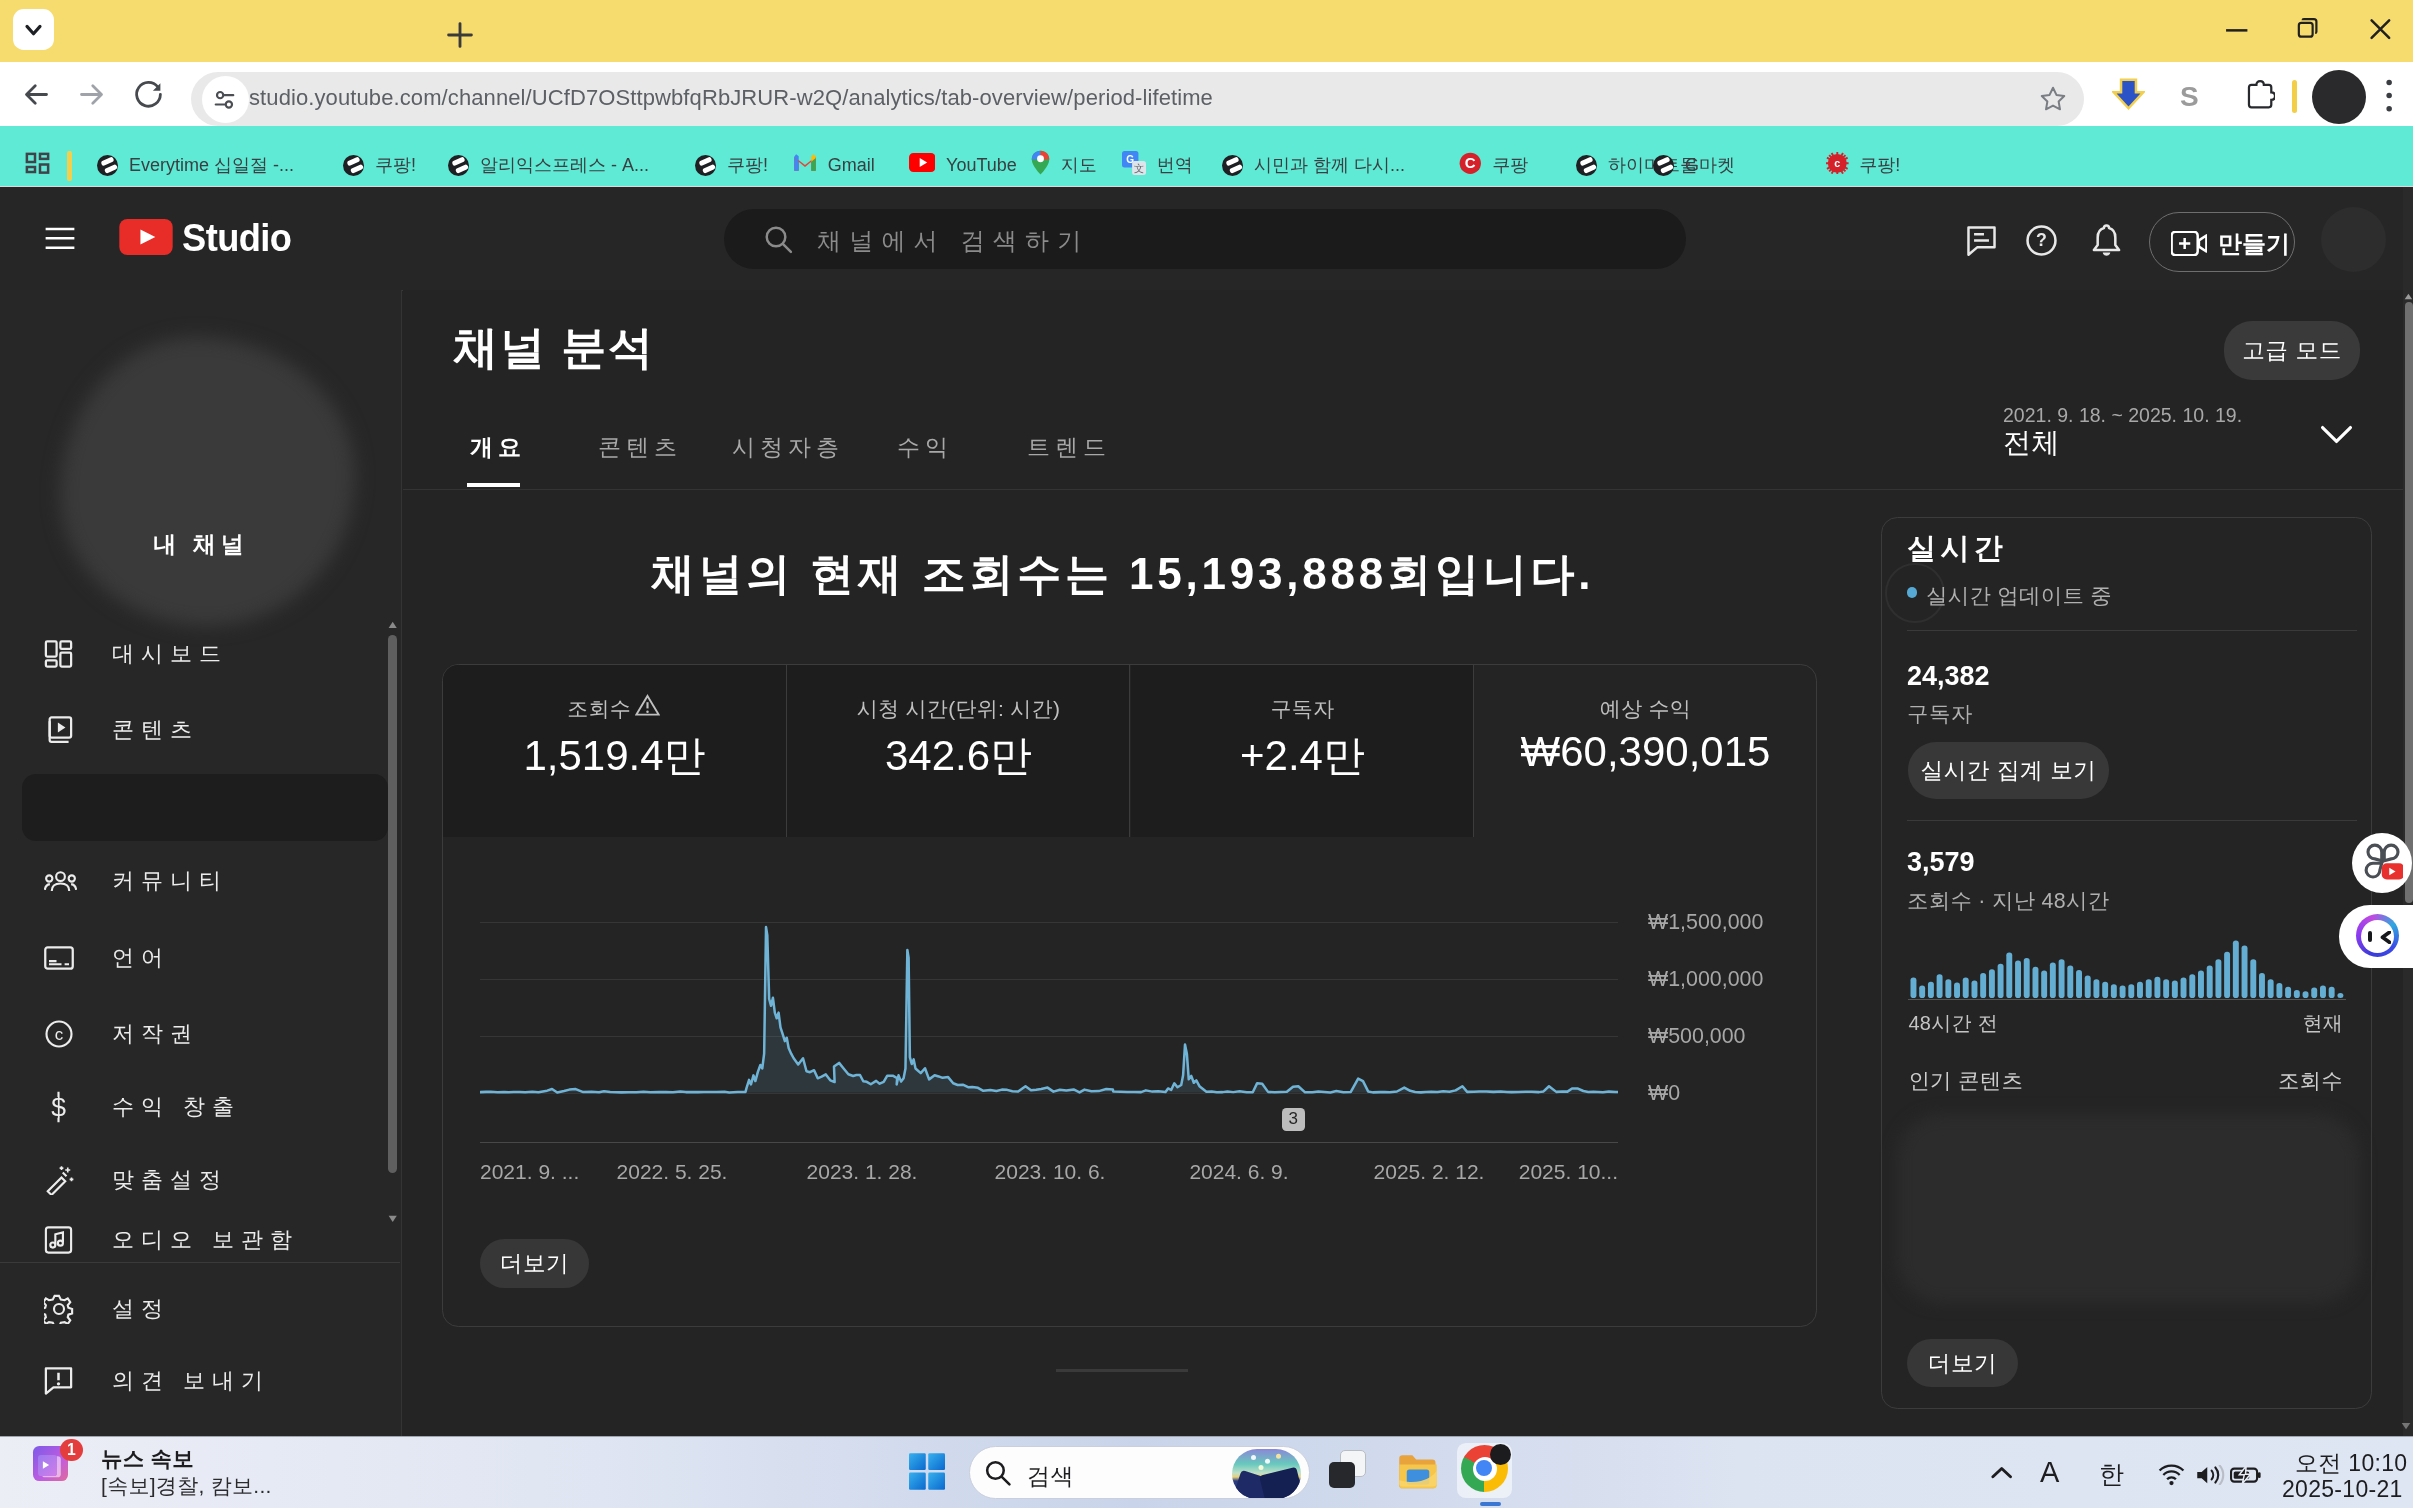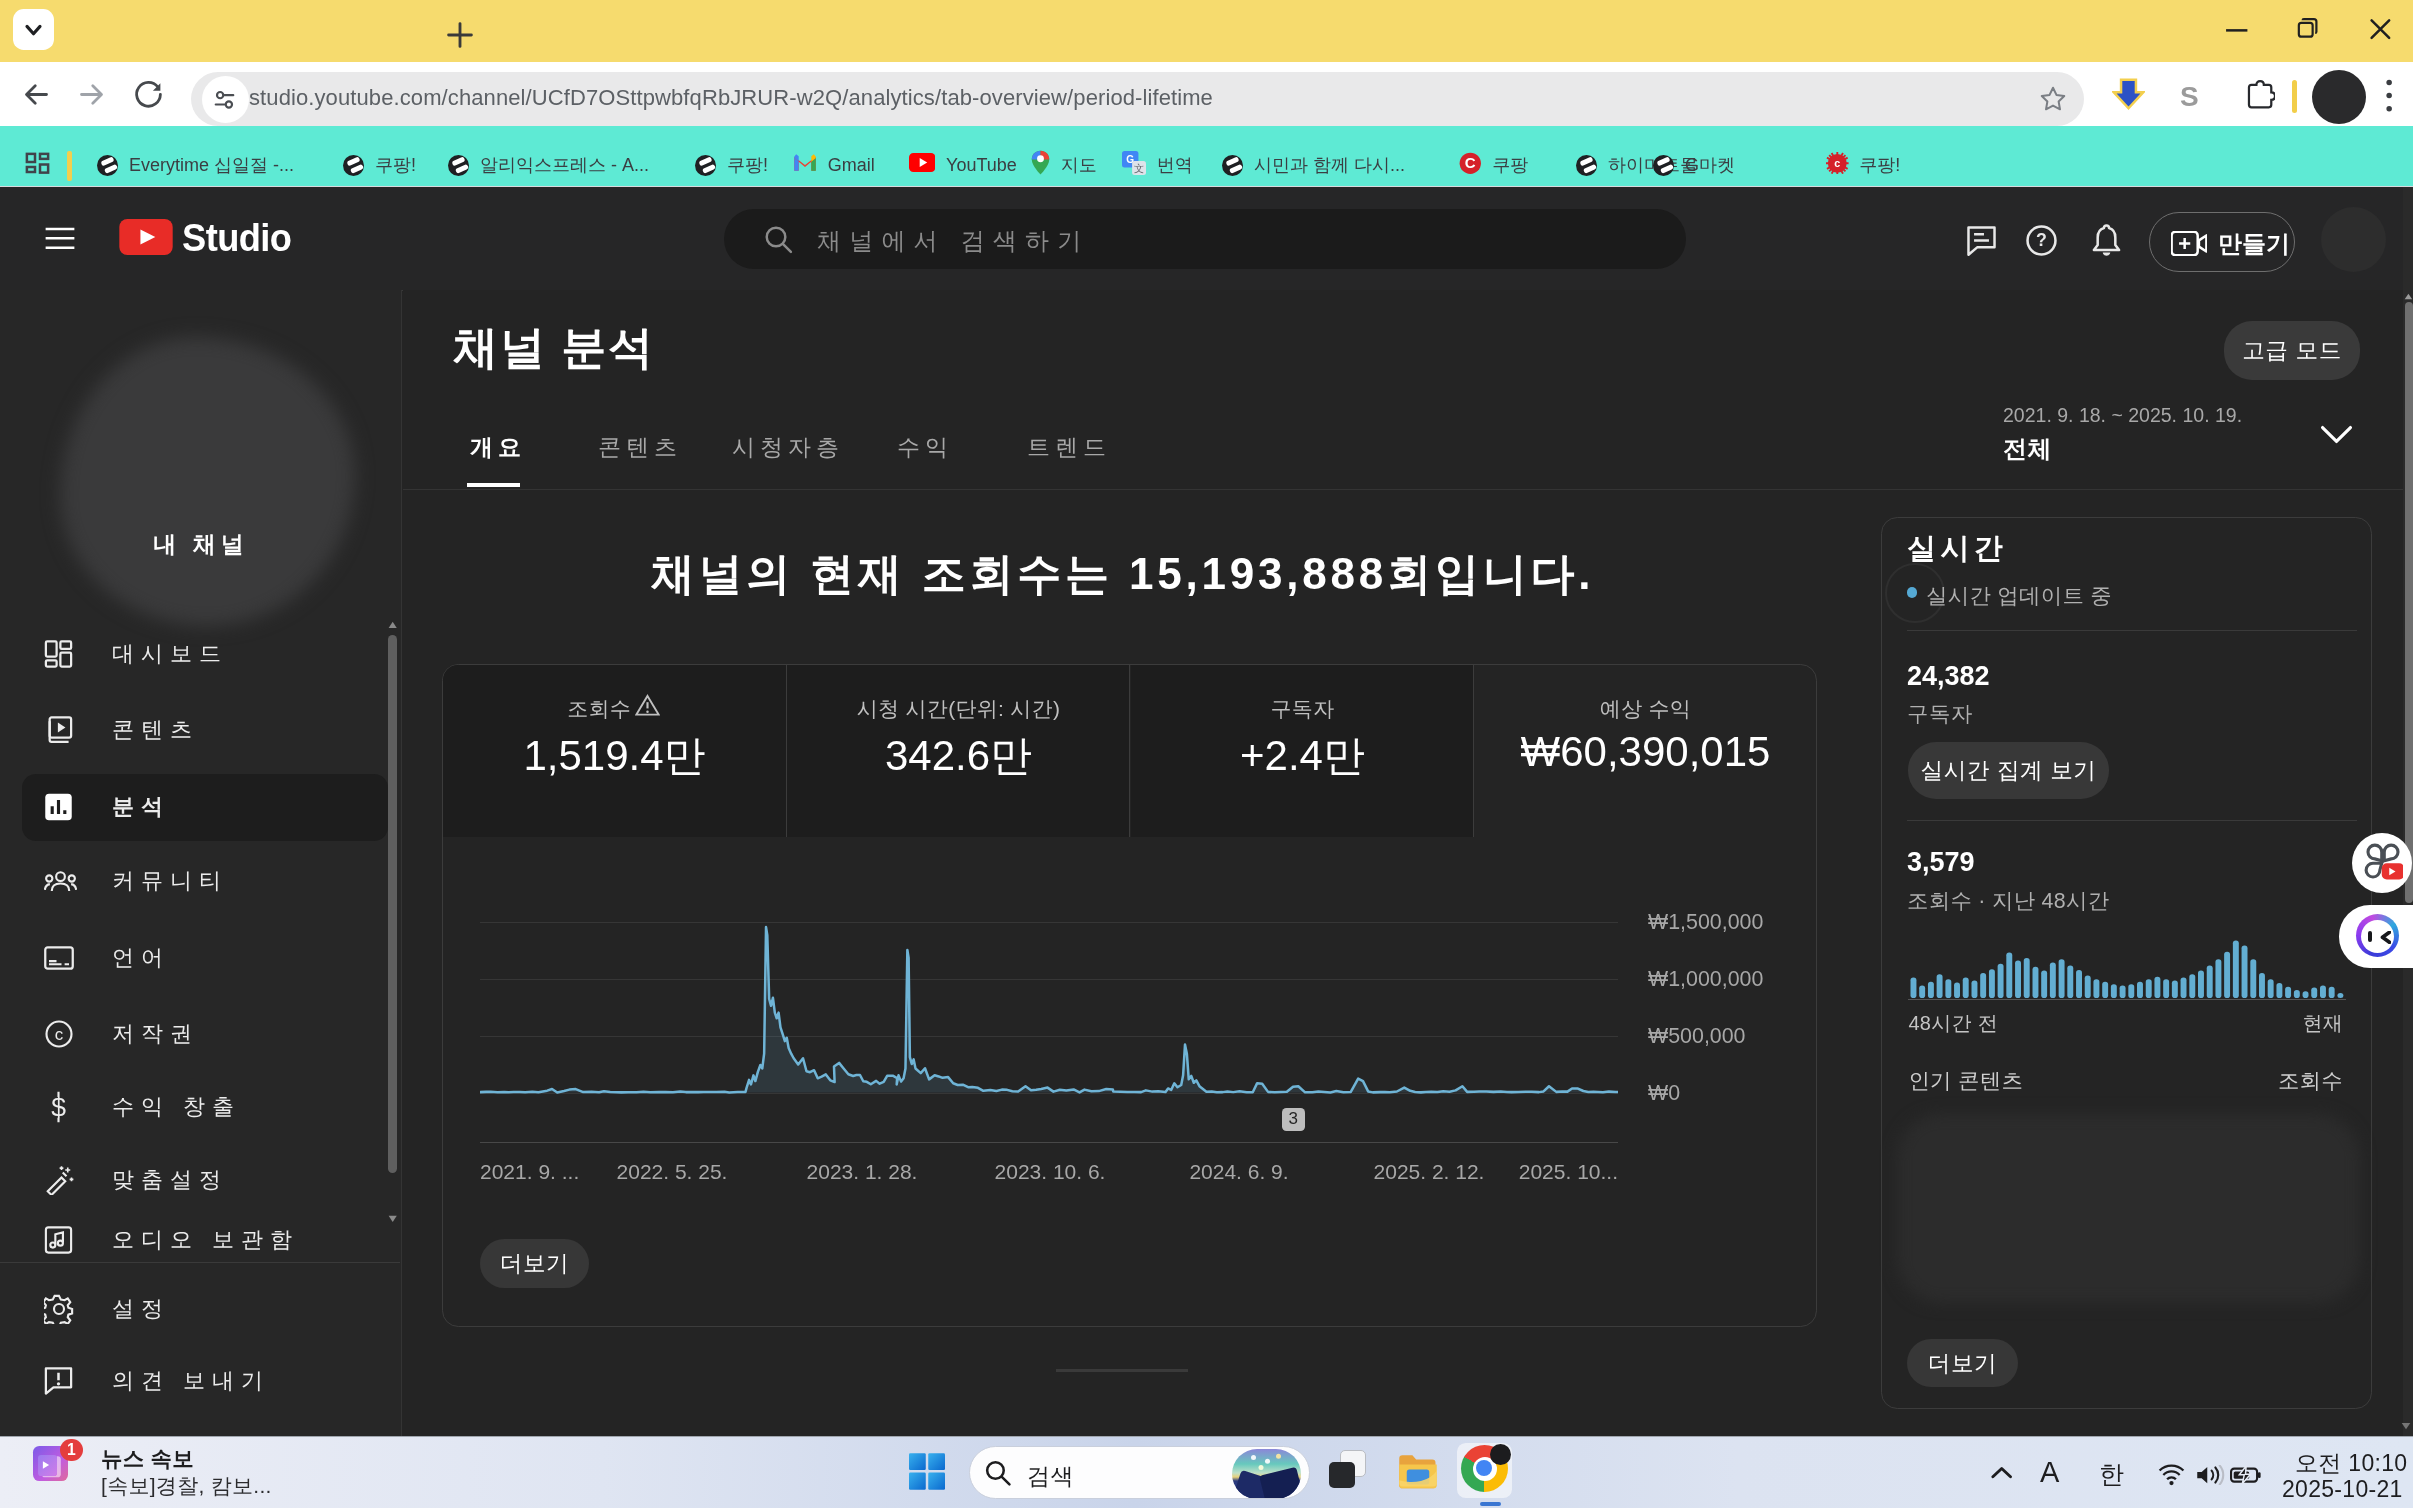--- a/index.html
+++ b/index.html
@@ -207,29 +207,20 @@
   <div class="mi" style="top:407px;">
         <svg width="29" height="29" viewBox="0 0 46 46">
           <g fill="none" stroke="#ececec" stroke-width="3.6">
             <path d="M9 9 V39 a3 3 0 0 0 3 3 H39"></path>
             <rect x="9" y="3" width="34" height="32" rx="3"></rect>
           </g>
           <path d="M22 11 L34 19 L22 27 Z" fill="#ececec"></path>
         </svg>
         <span class="t">콘텐츠</span>
       </div>
-  <div class="mi" style="top:484px;">
-        <svg width="29" height="29" viewBox="0 0 46 46">
-          <rect x="2" y="2" width="42" height="42" rx="6" fill="#fff"></rect>
-          <g stroke="#1d1d1d" stroke-width="5">
-            <path d="M13 34 V22 M23 34 V12 M33 34 V28"></path>
-          </g>
-        </svg>
-        <span class="t" style="font-weight:700;">분석</span>
-      </div>
   <div class="mi" style="top:558px;">
         <svg width="33" height="25" viewBox="0 0 52 40">
           <g fill="none" stroke="#ececec" stroke-width="3.4">
             <circle cx="26" cy="13" r="7"></circle>
             <path d="M12 36 q0-12 14-12 t14 12"></path>
             <circle cx="8" cy="16" r="5"></circle>
             <circle cx="44" cy="16" r="5"></circle>
             <path d="M1 34 q1-8 8-9 M51 34 q-1-8-8-9"></path>
           </g>
         </svg>
@@ -298,21 +289,21 @@
       </svg>
   <svg width="9.4" height="7.5" viewBox="0 0 15 12" style="position:absolute;left:388px;top:925px;">
         <path d="M7.5 11 L14 1 H1 Z" fill="#8a8a8a"></path>
       </svg>
 </div>
 
 <div id="content">
   <div style="position:absolute;left:50px;top:28px;font-size:45px;font-weight:700;color:#fff;letter-spacing:1.9px;">채널 분석</div>
   <div class="pill" style="position:absolute;left:1821px;top:31px;width:136px;height:59px;font-size:22.6px;letter-spacing:0.6px;">고급 모드</div>
   <div class="gray" style="position:absolute;left:1600px;top:114px;font-size:19.5px;letter-spacing:0px;">2021. 9. 18. ~ 2025. 10. 19.</div>
-  <div style="position:absolute;left:1600px;top:143px;font-size:24px;font-weight:700;color:#fff;letter-spacing:0.6px;">전체</div>
+  <div style="position:absolute;left:1600px;top:134px;font-size:28px;font-weight:400;color:#fff;letter-spacing:0.6px;">전체</div>
   <svg width="33" height="19" viewBox="0 0 52 30" style="position:absolute;left:1917px;top:135px;">
         <path d="M4 4 L26 26 L48 4" fill="none" stroke="#fff" stroke-width="5" stroke-linecap="round" stroke-linejoin="round"></path>
       </svg>
 
   <div style="position:absolute;left:67px;top:142px;font-size:23px;font-weight:700;color:#fff;letter-spacing:5px;">개요</div>
   <div class="gray" style="position:absolute;left:195px;top:142px;font-size:23px;letter-spacing:5px;">콘텐츠</div>
   <div class="gray" style="position:absolute;left:329px;top:142px;font-size:23px;letter-spacing:5px;">시청자층</div>
   <div class="gray" style="position:absolute;left:494px;top:142px;font-size:23px;letter-spacing:5px;">수익</div>
   <div class="gray" style="position:absolute;left:624px;top:142px;font-size:23px;letter-spacing:5px;">트렌드</div>
   <div style="position:absolute;left:64px;top:193px;width:53px;height:3.8px;background:#fff;"></div>

